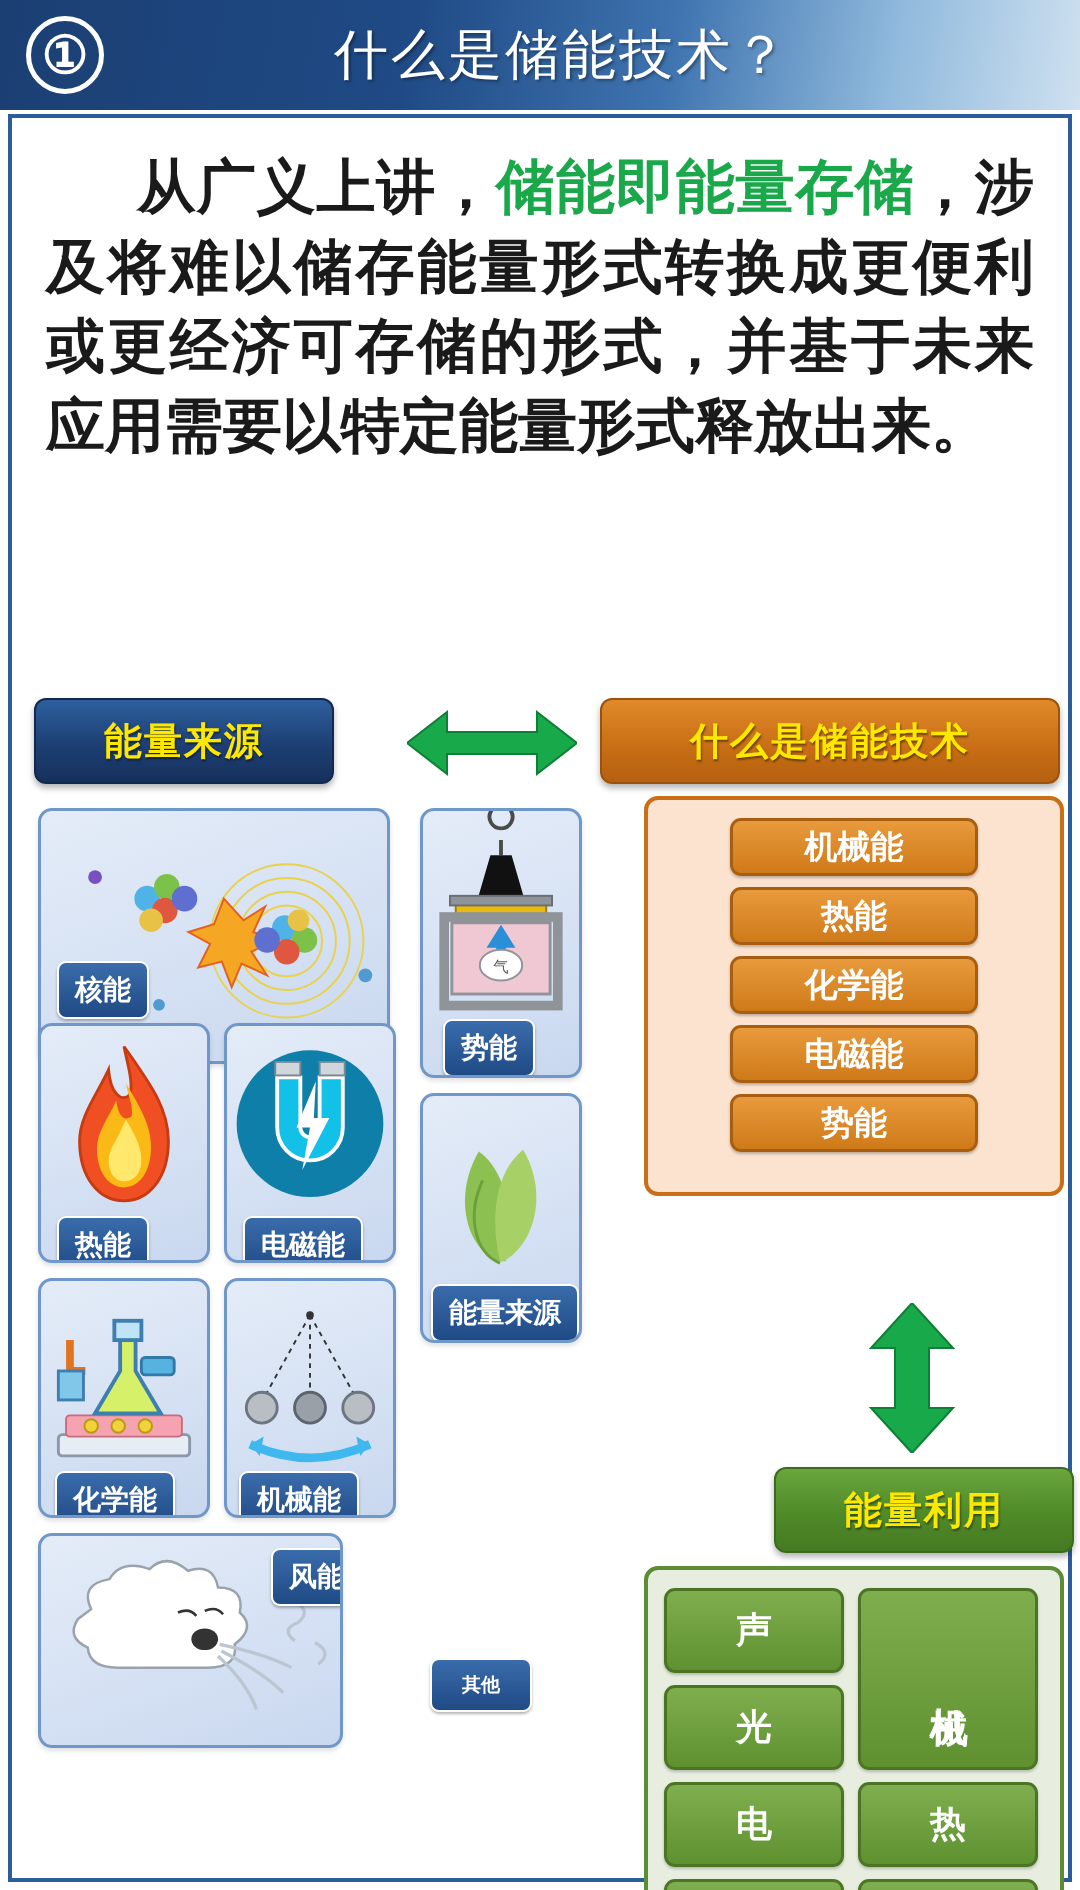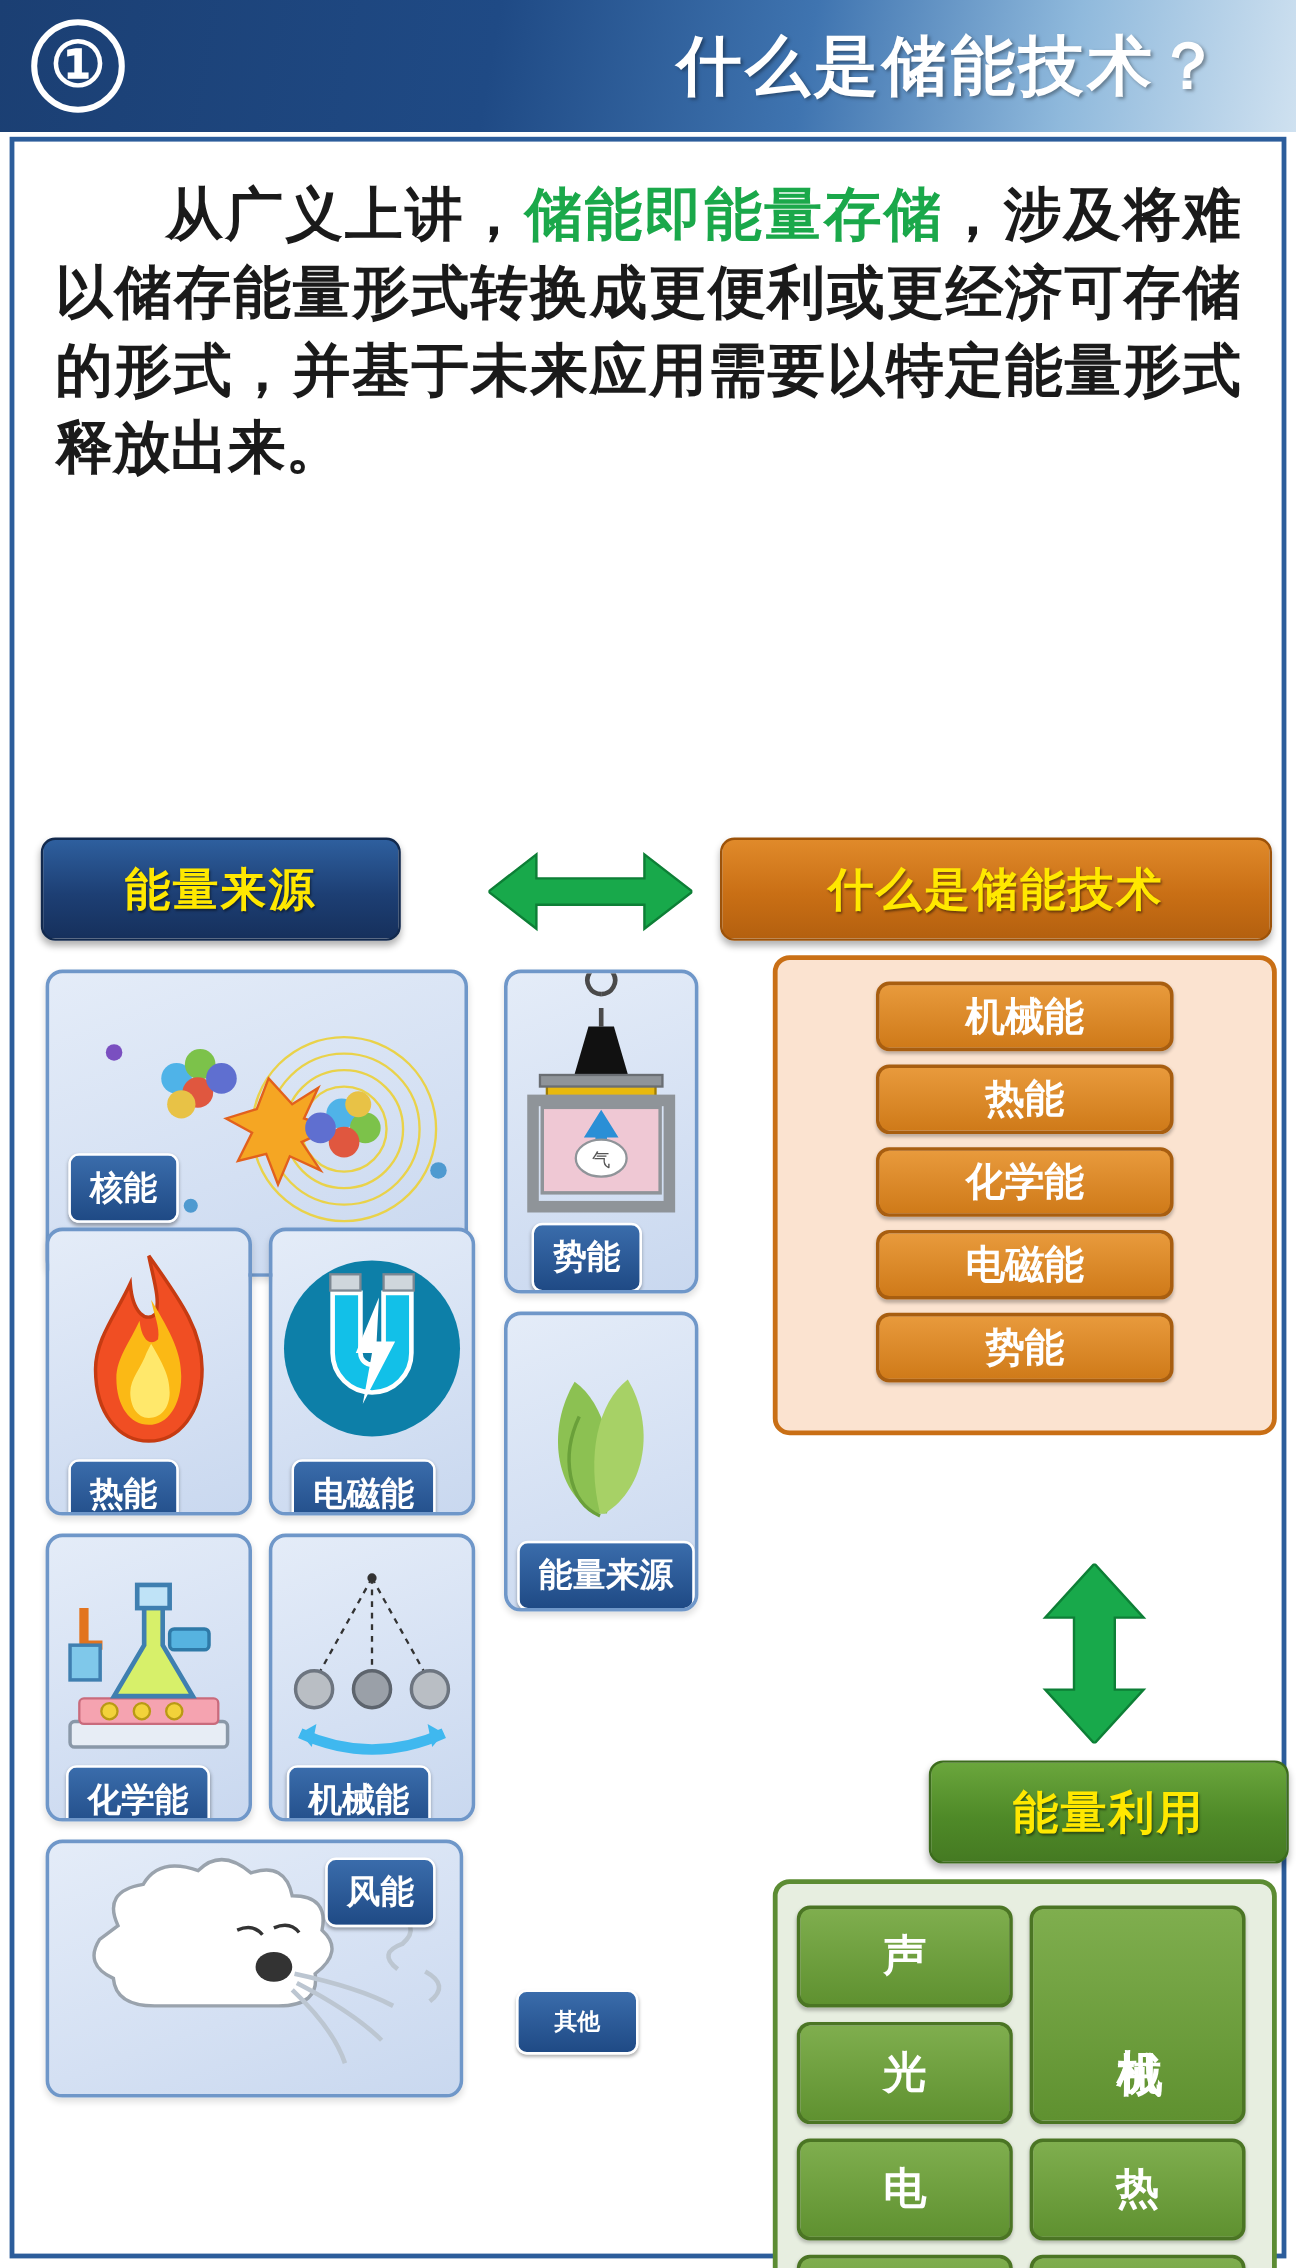--- a/index.html
+++ b/index.html
@@ -23,38 +23,38 @@
     display: flex; align-items: center;
   }
   .badge-num {
     width: 78px; height: 78px; margin-left: 26px;
     border: 5px solid #ffffff; border-radius: 50%;
     color: #ffffff; font-size: 52px; font-weight: bold;
     display: flex; align-items: center; justify-content: center;
     line-height: 1;
   }
   .header-title {
-    flex: 1; text-align: right; color: #ffffff;
-    font-size: 54px; font-weight: bold; letter-spacing: 3px;
+    flex: 1; text-align: center; color: #ffffff;
+    font-size: 54px; font-weight: normal; letter-spacing: 3px;
     margin-right: 60px;
     text-shadow: 2px 2px 3px rgba(0,0,0,.35);
   }
 
   
   .frame {
     position: absolute; left: 8px; top: 114px;
     width: 1064px; height: 1768px;
     border: 4px solid #2c5d9b;
     background: #ffffff;
   }
 
   
   .intro {
     padding: 30px 34px 0 34px;
-    font-size: 48px; line-height: 1.35; font-weight: bold;
+    font-size: 59px; line-height: 1.35; font-weight: bold;
     color: #1a1a1a; text-align: justify;
   }
   .intro .hl { color: #1aa84a; }
   .intro .indent { display: inline-block; width: 90px; }
 
   
   .banner {
     position: absolute;
     border-radius: 12px;
     display: flex; align-items: center; justify-content: center;
@@ -106,21 +106,21 @@
     border: 2px solid #ffffff;
     box-shadow: 0 2px 3px rgba(0,0,0,.3);
     white-space: nowrap;
   }
 
   .c-nuclear { left: 26px;  top: 690px;  width: 352px; height: 256px; }
   .c-heat    { left: 26px;  top: 905px;  width: 172px; height: 240px; }
   .c-em      { left: 212px; top: 905px;  width: 172px; height: 240px; }
   .c-chem    { left: 26px;  top: 1160px; width: 172px; height: 240px; }
   .c-mech    { left: 212px; top: 1160px; width: 172px; height: 240px; }
-  .c-wind    { left: 26px;  top: 1415px; width: 348px; height: 215px; }
+  .c-wind    { left: 26px;  top: 1415px; width: 305px; height: 215px; }
   .c-pot     { left: 408px; top: 690px;  width: 162px; height: 270px; }
   .c-bio     { left: 408px; top: 975px;  width: 162px; height: 250px; }
   .c-solar   { left: 408px; top: 1240px; width: 162px; height: 250px; }
 
   .lbl-nuclear { left: 16px;  top: 150px; }
   .lbl-heat    { left: 16px;  top: 190px; }
   .lbl-em      { left: 16px;  top: 190px; }
   .lbl-chem    { left: 14px;  top: 190px; }
   .lbl-mech    { left: 12px;  top: 190px; }
   .lbl-wind    { left: 230px; top: 12px;  }

